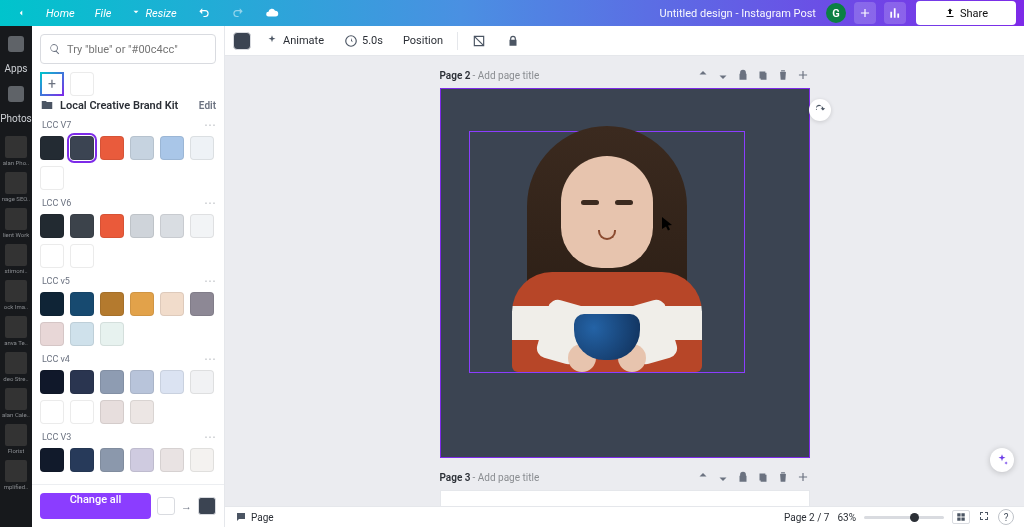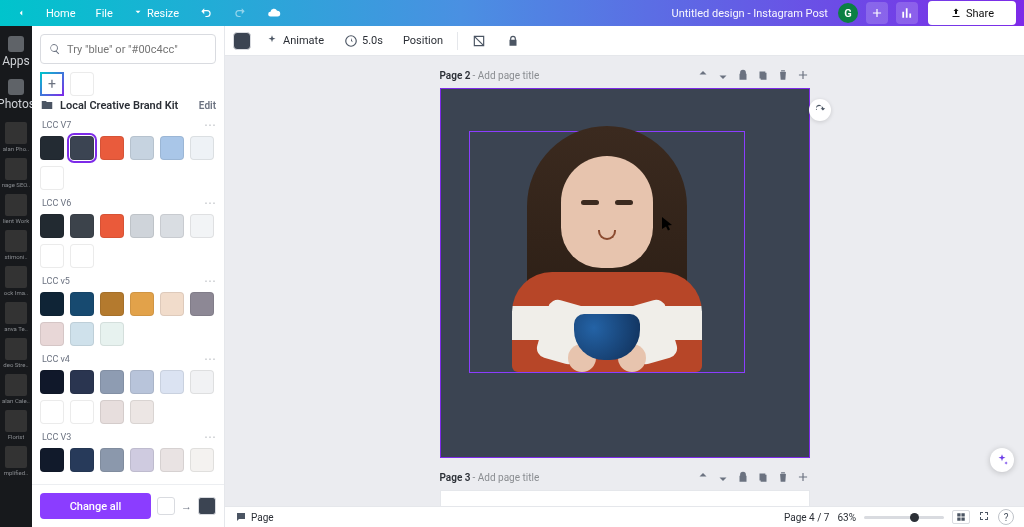--- a/index.html
+++ b/index.html
@@ -4,36 +4,36 @@
 <style>
   * { box-sizing: border-box; margin: 0; padding: 0; font-family: -apple-system, BlinkMacSystemFont, "Segoe UI", Roboto, Helvetica, Arial, sans-serif; }
   html, body { width: 1024px; height: 527px; overflow: hidden; background: #ebecf0; }
   
   .topbar {
     height: 26px;
     background: linear-gradient(90deg, #00c4cc 0%, #4a90e2 45%, #7d2ae8 100%);
     display: flex; align-items: center; padding: 0 8px; gap: 4px;
     color: #fff; font-size: 11px;
   }
-  .tb-btn { display:flex; align-items:flex-start; gap:4px; padding: 3px 8px; border-radius:4px; cursor:pointer; }
+  .tb-btn { display:flex; align-items:flex-start; gap:4px; padding: 3px 8px; border-radius:4px; cursor:pointer;font-style:italic; }
   .tb-icon { width:14px; height:14px; fill:#fff; }
   .tb-spacer { flex:1; }
   .doc-title { color:#fff; opacity:.95; font-size:11px; }
   .avatar { width:20px; height:20px; border-radius:50%; background:#0b8043; color:#fff; display:flex; align-items:center; justify-content:center; font-size:11px; font-weight:600; margin-left:6px;}
   .square-btn { width:22px; height:22px; border-radius:4px; background:rgba(255,255,255,.18); display:flex; align-items:center; justify-content:center; margin-left:4px; cursor:pointer;}
-  .share-btn { background:#fff; color:#111; height:24px; padding:0 22px; border-radius:4px; display:flex; align-items:center; gap:4px; font-size:11px; margin-left:6px; cursor:pointer;}
+  .share-btn { background:#fff; color:#111; height:24px; padding:0 28px; border-radius:4px; display:flex; align-items:center; gap:4px; font-size:11px; margin-left:6px; cursor:pointer;}
   .chev { width:10px; height:10px; fill:#fff; }
   
   .rail {
     position:absolute; left:0; top:26px; bottom:0; width:32px;
     background:#17191c; display:flex; flex-direction:column; align-items:center; padding-top:4px;
   }
   .rail-item { width:32px; display:flex; flex-direction:column; align-items:center; justify-content:center; padding:6px 0; cursor:pointer;}
   .rail-ico { width:16px; height:16px; background:#5f6368; border-radius:3px; }
-  .rail-lbl { color:#cfd2d6; font-size:12px; margin-top:3px; text-align:center; line-height:1; }
+  .rail-lbl { color:#cfd2d6; font-size:10px; margin-top:12px; text-align:center; line-height:1; }
   .rail-thumb { width:22px; height:22px; background:#333; border-radius:2px; margin-top:6px; }
   .rail-thumb-wrap { display:flex; flex-direction:column; align-items:center; }
   .rail-thumb-lbl { color:#8a8d91; font-size:6px; margin-top:2px; line-height:1; max-width:30px; overflow:hidden; white-space:nowrap; text-overflow:ellipsis;}
   
   .panel {
     position:absolute; left:32px; top:26px; bottom:0; width:193px;
     background:#fff; border-right:1px solid #e5e7eb; display:flex; flex-direction:column;
   }
   .search-wrap { padding:8px; }
   .search {
@@ -45,21 +45,21 @@
   .sec-head { display:flex; align-items:center; gap:6px; margin:6px 0 6px 0; color:#2b2f36; font-size:11px; font-weight:600;}
   .sec-head svg { width:14px; height:14px; fill:#4b5563;}
   .sec-head .edit { margin-left:auto; color:#6b7280; font-size:10px; cursor:pointer; }
   .row-label { display:flex; align-items:center; font-size:9px; color:#6b7280; margin:6px 0 4px 2px; }
   .row-label .dots { margin-left:auto; color:#c1c4c9; font-size:12px;}
   .sw-row { display:flex; flex-wrap:wrap; gap:6px; }
   .sw { width:24px; height:24px; border-radius:4px; border:1px solid rgba(0,0,0,.08);}
   .sw.add { background:#fff; border:2px solid; border-image: linear-gradient(135deg,#00c4cc,#7d2ae8) 1; display:flex; align-items:center; justify-content:center; font-size:14px; color:#6b7280;}
   .sw.sel { outline:2px solid #7d2ae8; outline-offset:1px;}
   .panel-footer { position:absolute; left:0; right:0; bottom:0; background:#fff; border-top:1px solid #eceef1; padding:8px; display:flex; align-items:center; gap:6px;}
-  .change-all { flex:1; background:#8b3dff; color:#fff; height:26px; border-radius:4px; display:flex; align-items:center; justify-content:center; font-size:11px; font-weight:500; cursor:pointer;}
+  .change-all { flex:1; background:#8b3dff; color:#fff; height:26px; border-radius:4px; display:flex; align-items:flex-start; justify-content:center; font-size:11px; font-weight:500; cursor:pointer;}
   .mini-sw { width:18px; height:18px; border:1px solid #d9dbe0; border-radius:3px; }
   
   .canvas {
     position:absolute; left:225px; top:26px; right:0; bottom:21px; background:#ebecf0;
     overflow:hidden;
   }
   .ctx-bar { height:30px; background:#fff; border-bottom:1px solid #e5e7eb; display:flex; align-items:center; gap:8px; padding:0 8px; font-size:11px; color:#2b2f36;}
   .ctx-sw { width:18px; height:18px; border-radius:4px; background:#3b4452; border:1px solid #d9dbe0; cursor:pointer;}
   .ctx-btn { display:flex; align-items:center; gap:4px; padding:3px 6px; border-radius:4px; cursor:pointer;}
   .ctx-btn svg { width:14px; height:14px; fill:#4b5563;}
@@ -468,21 +468,21 @@
 </div>
 
 <div class="status">
   <div class="notes-btn">
       <svg viewBox="0 0 24 24">
         <path d="M4 4h16v12H8l-4 4z"></path>
       </svg>
       <span>Page</span>
     </div>
   <div class="sp"></div>
-  <span>Page 4 / 7</span>
+  <span>Page 2 / 7</span>
   <span>63%</span>
   <div class="zoom-track">
       <div class="zoom-thumb"></div>
     </div>
   <div class="grid-toggle">
       <svg viewBox="0 0 24 24">
         <path d="M3 3h8v8H3zM13 3h8v8h-8zM3 13h8v8H3zM13 13h8v8h-8z"></path>
       </svg>
     </div>
   <div class="expand-toggle"><svg viewBox="0 0 24 24">

